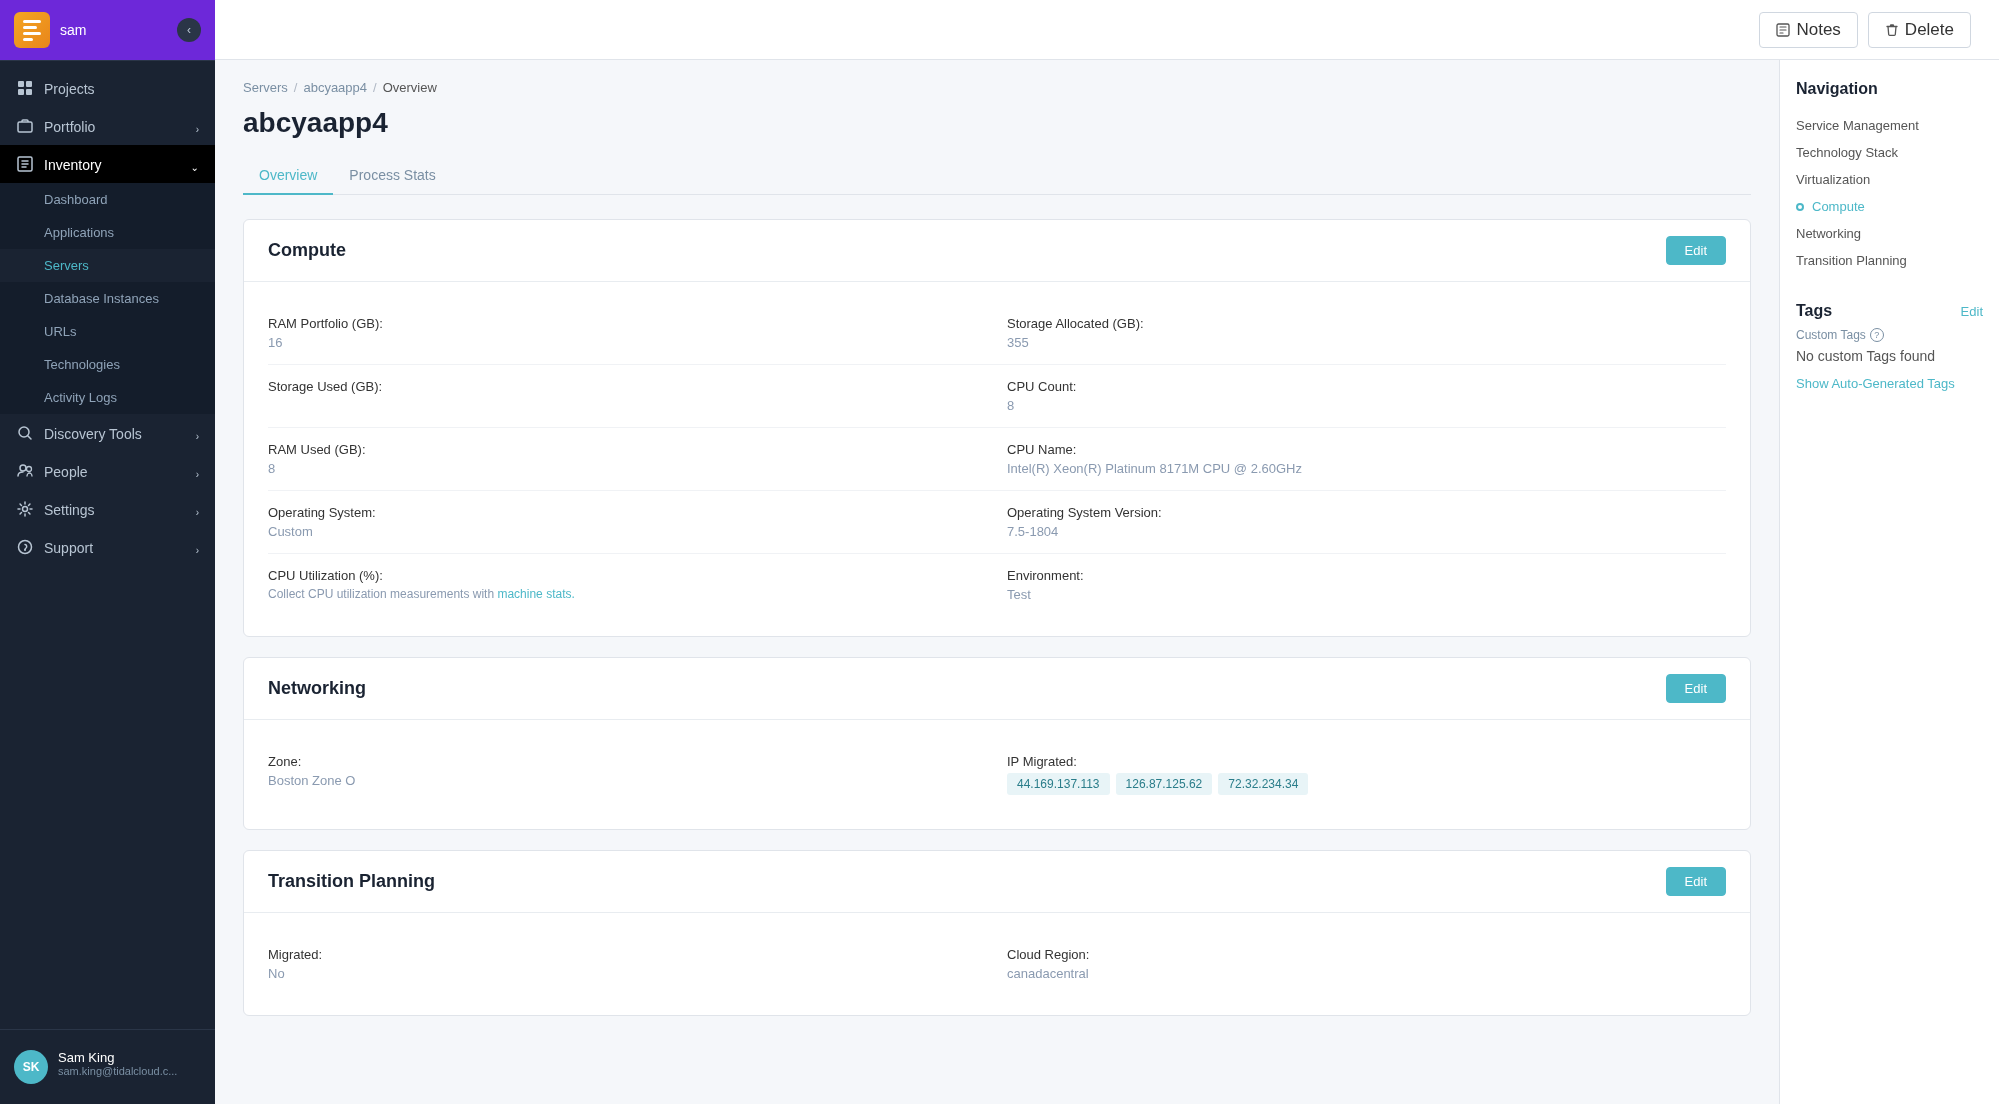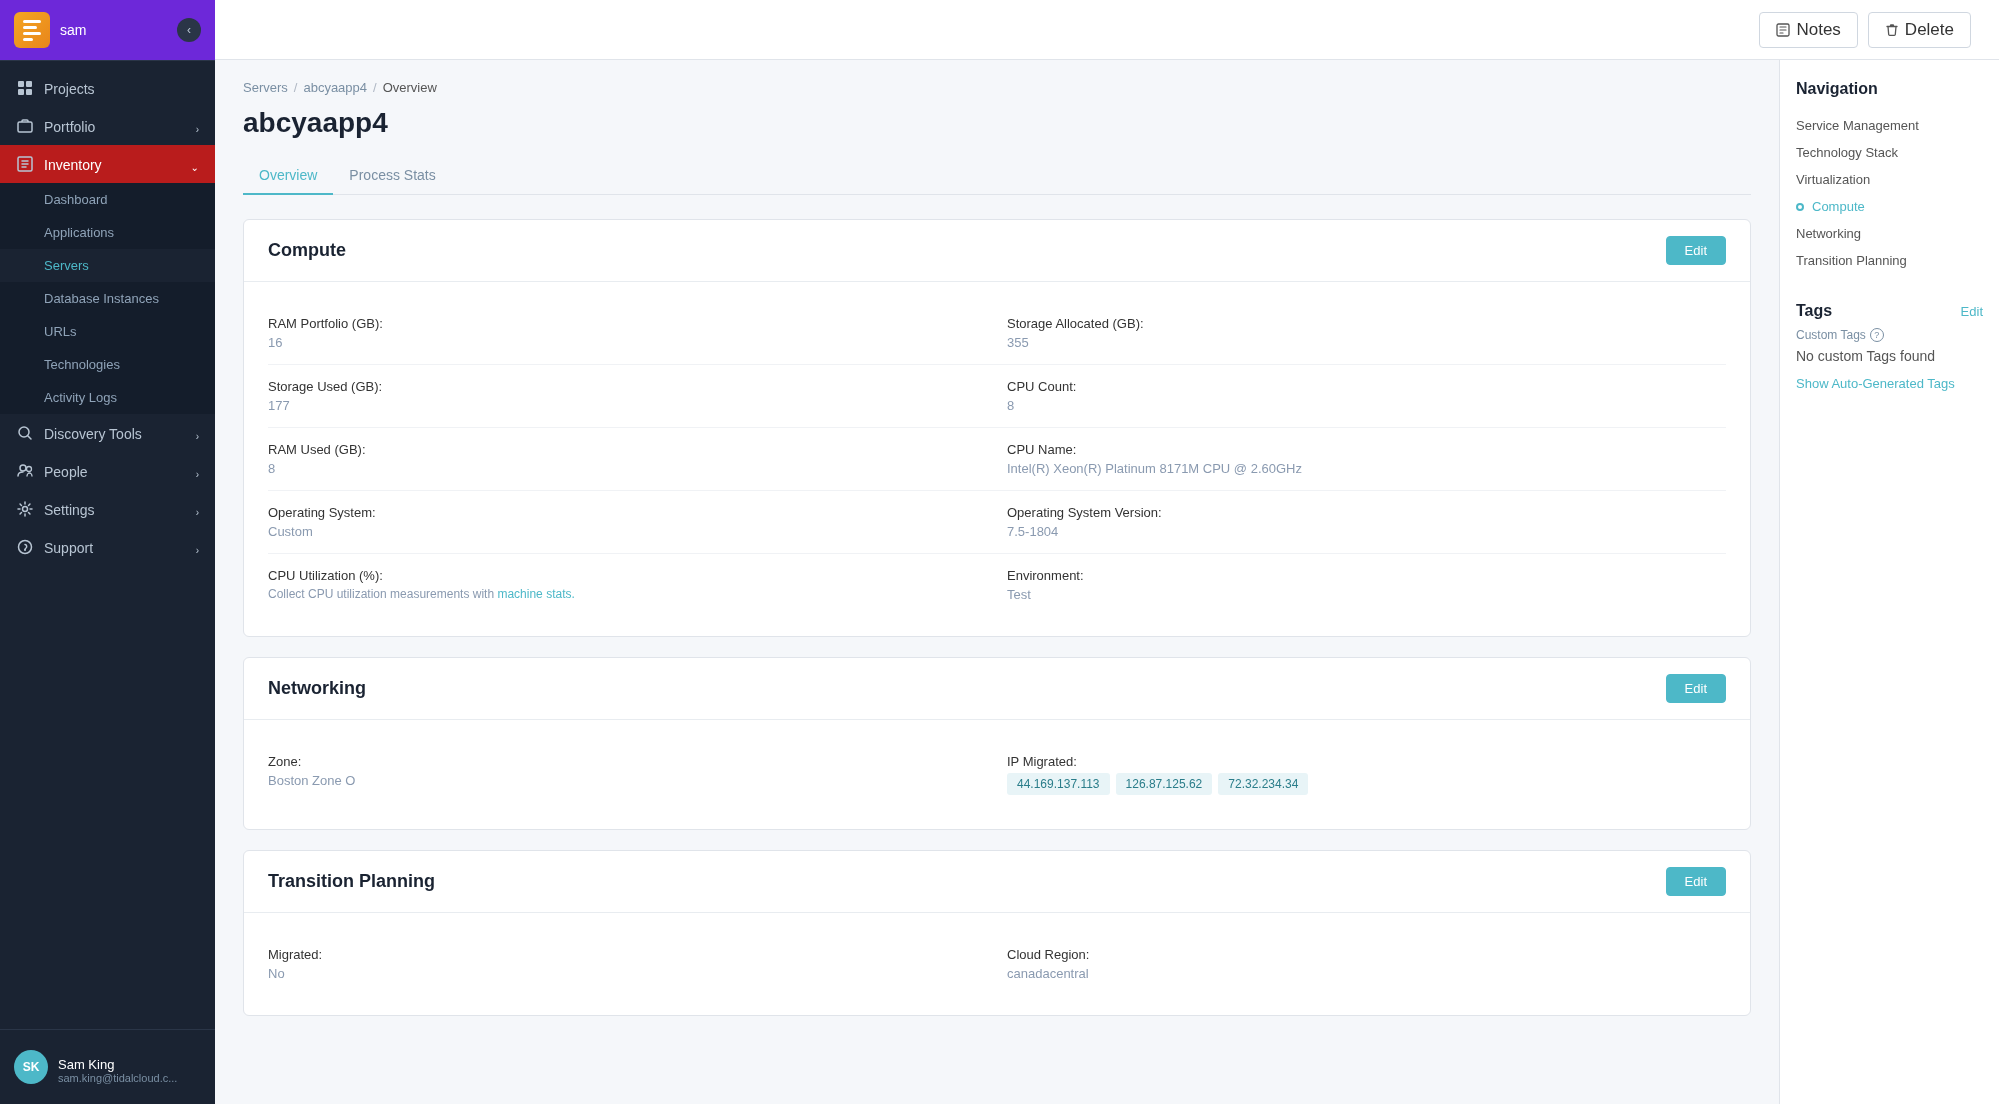--- a/index.html
+++ b/index.html
@@ -14,30 +14,30 @@
     .logo-line { height: 3px; border-radius: 2px; background: white; }
     .logo-line:nth-child(1) { width: 18px; }
     .logo-line:nth-child(2) { width: 14px; }
     .logo-line:nth-child(3) { width: 18px; }
     .logo-line:nth-child(4) { width: 10px; }
     .sidebar-username { color: #fff; font-size: 14px; font-weight: 500; }
     .sidebar-collapse { width: 24px; height: 24px; background: #2a3547; border-radius: 50%; display: flex; align-items: center; justify-content: center; cursor: pointer; color: #b8c5d3; font-size: 12px; }
 
     .sidebar-nav { flex: 1; padding: 8px 0; }
     .nav-item { display: flex; align-items: flex-end; gap: 10px; padding: 10px 16px; cursor: pointer; color: #b8c5d3; font-size: 14px; transition: background 0.15s; }
-    .nav-item.active { background: #b91c1c; color: #fff; }
+    .nav-item.active { background: #000000; color: #fff; }
     .nav-item .nav-icon { width: 18px; height: 18px; display: flex; align-items: center; justify-content: center; flex-shrink: 0; font-size: 14px; }
     .nav-item .nav-label { flex: 1; }
     .nav-item .chevron { font-size: 10px; }
     .nav-sub { background: #141d2b; }
     .nav-sub-item { padding: 9px 16px 9px 44px; cursor: pointer; color: #8fa3b8; font-size: 13px; display: block; }
     .nav-sub-item.active { color: #4db8c8; background: #1a2332; }
 
     .sidebar-footer { padding: 12px 0; border-top: 1px solid #2a3547; }
-    .user-info { display: flex; align-items: flex-end; gap: 10px; padding: 8px 14px; cursor: pointer; }
+    .user-info { display: flex; align-items: flex-start; gap: 10px; padding: 8px 14px; cursor: pointer; }
     .user-avatar { width: 34px; height: 34px; border-radius: 50%; background: #4db8c8; display: flex; align-items: center; justify-content: center; color: white; font-size: 12px; font-weight: 600; overflow: hidden; }
     .user-details { display: flex; flex-direction: column; }
     .user-name { color: #fff; font-size: 13px; font-weight: 500; }
     .user-email { color: #7a8fa3; font-size: 11px; }
 
     
     .main { flex: 1; display: flex; flex-direction: column; overflow: hidden; background: #f5f7fa; }
     .top-bar { background: white; border-bottom: 1px solid #e0e4ea; padding: 0 28px; display: flex; align-items: center; justify-content: flex-end; min-height: 60px; }
     .top-bar-actions { display: flex; gap: 10px; }
     .btn { padding: 7px 16px; border-radius: 4px; border: 1px solid #d0d7e0; background: white; cursor: pointer; font-size: 17px; display: flex; align-items: center; gap: 6px; color: #333; }
@@ -273,21 +273,20 @@
             </div>
             <div class="field-col">
               <div class="label">Storage Allocated (GB):</div>
               <div class="value">355</div>
             </div>
           </div>
 
           <div class="field-pair">
             <div class="field-col">
               <div class="label">Storage Used (GB):</div>
-              <div class="value">177</div>
             </div>
             <div class="field-col">
               <div class="label">CPU Count:</div>
               <div class="value">8</div>
             </div>
           </div>
 
           <div class="field-pair">
             <div class="field-col">
               <div class="label">RAM Used (GB):</div>

